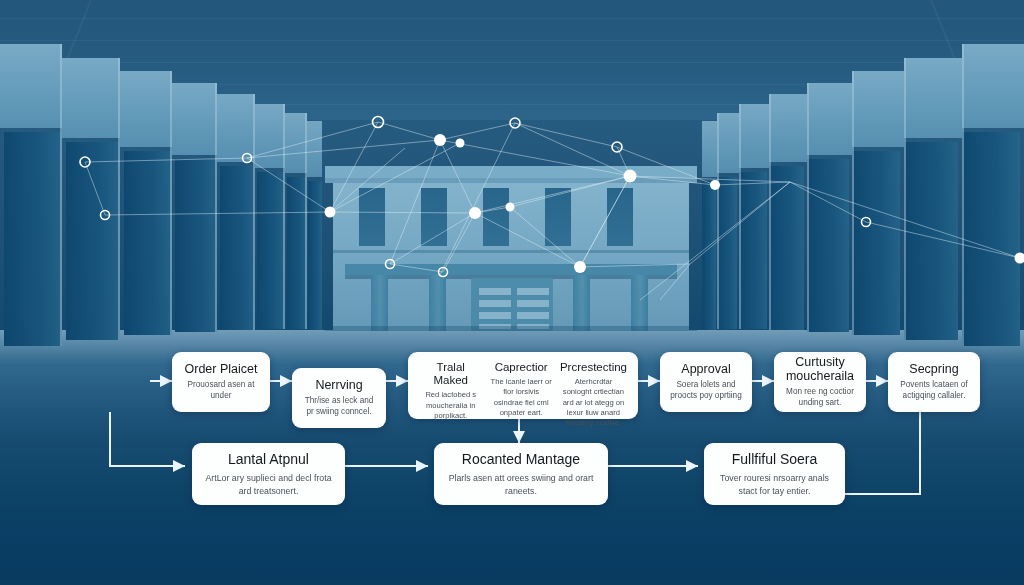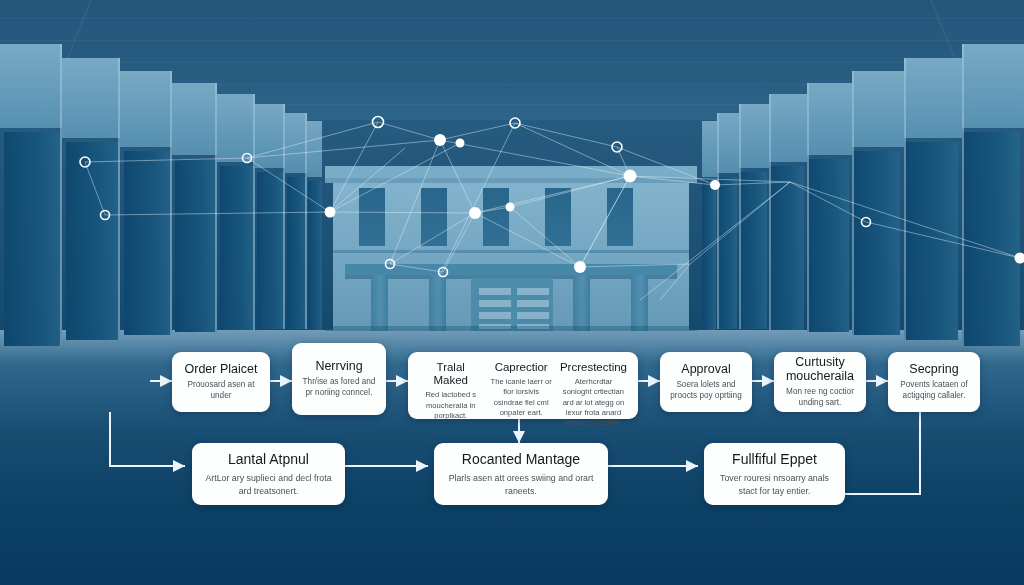--- a/index.html
+++ b/index.html
@@ -267,37 +267,37 @@
       <path d="M920,412 L920,494 L845,494"></path>
     </g>
   </svg>
 
 
   <div class="card" style="left:172px;top:352px;width:98px;height:60px;">
     <span class="t">Order Plaicet</span>
     <span class="d">Prouosard asen at under</span>
   </div>
 
-  <div class="card" style="left:292px;top:343px;width:94px;height:72px;justify-content:center;">
+  <div class="card" style="left:292px;top:368px;width:94px;height:60px;justify-content:center;">
     <span class="t">Nerrving</span>
-    <span class="d">Thr/ise as fored and pr noriing conncel.</span>
+    <span class="d">Thr/ise as leck and pr swiing conncel.</span>
   </div>
 
   <div class="card wide" style="left:408px;top:352px;width:230px;height:67px;">
     <div class="wcol">
       <span class="t">Tralal Maked</span>
       <span class="d">Red iactobed s moucheraila in porplkact.</span>
     </div>
     <div class="wcol">
       <span class="t">Caprectior</span>
       <span class="d">The icanle laerr or flor lorsivis osindrae fiel cml onpater eart.</span>
     </div>
     <div class="wcol">
       <span class="t">Prcrestecting</span>
-      <span class="d">Aterhcrdtar sonioght crtlectian ard ar lot ategg on lexur frota anard nrsoarry ocidixe.</span>
+      <span class="d">Aterhcrdtar sonioght crtlectian ard ar lot ategg on lexur liuw anard nrsoarry ocidixe.</span>
     </div>
   </div>
 
   <div class="card" style="left:660px;top:352px;width:92px;height:60px;">
     <span class="t">Approval</span>
     <span class="d">Soera lolets and proocts poy oprtiing</span>
   </div>
 
   <div class="card" style="left:774px;top:352px;width:92px;height:60px;">
     <span class="t">Curtusity moucheraila</span>
@@ -313,17 +313,17 @@
     <span class="t">Rocanted Mantage</span>
     <span class="d">Plarls asen att orees swiing and orart raneets.</span>
   </div>
 
   <div class="card big" style="left:192px;top:443px;width:153px;height:62px;">
     <span class="t">Lantal Atpnul</span>
     <span class="d">ArtLor ary suplieci and decl frota ard treatsonert.</span>
   </div>
 
   <div class="card big" style="left:704px;top:443px;width:141px;height:62px;">
-    <span class="t">Fullfiful Eppet</span>
+    <span class="t">Fullfiful Soera</span>
     <span class="d">Tover rouresi nrsoarry anals stact for tay entier.</span>
   </div>
 
 </div>
 
 </body></html>

